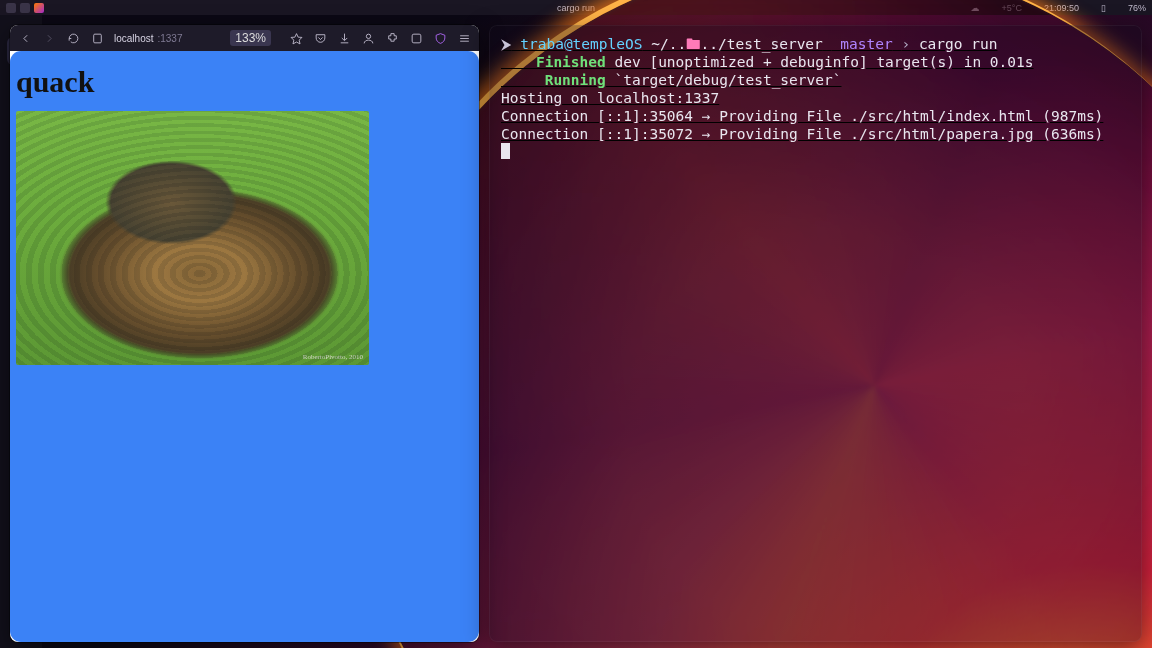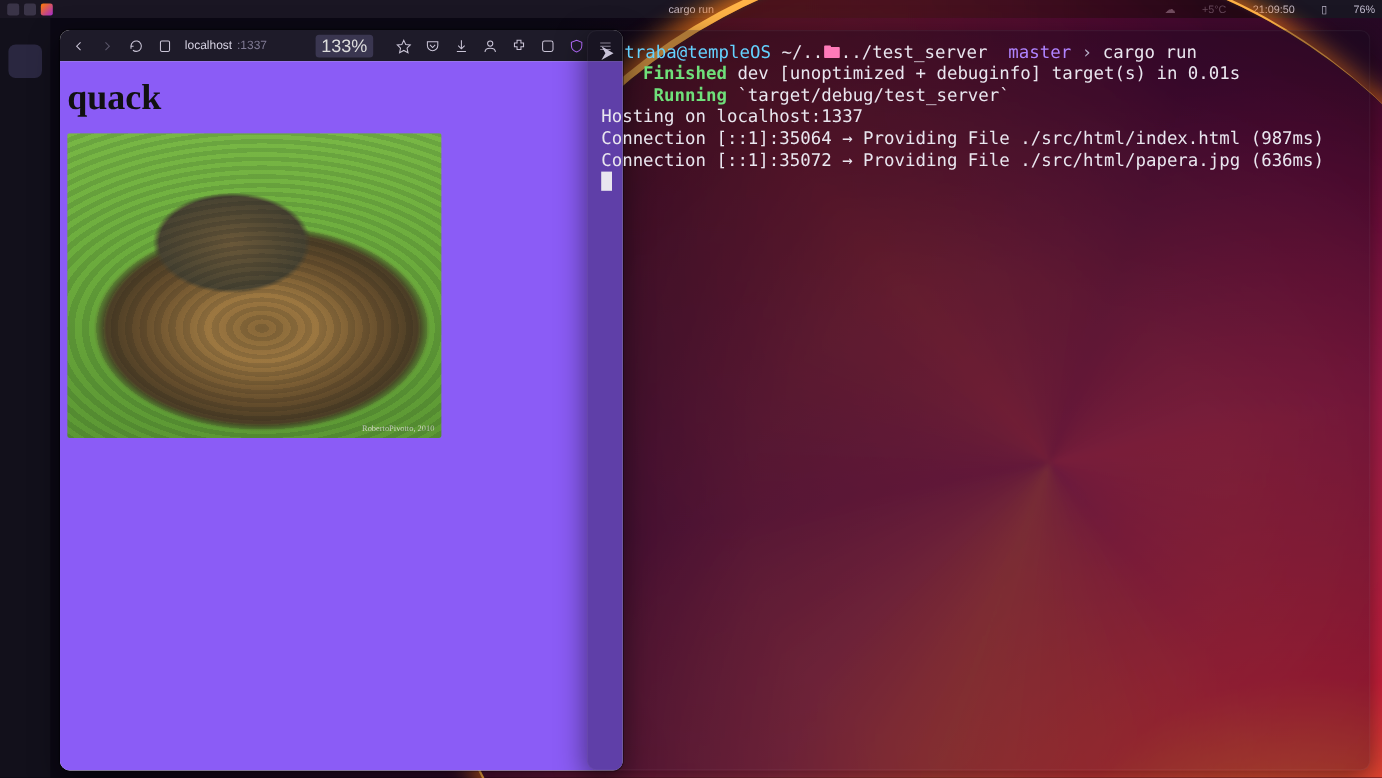--- a/index.html
+++ b/index.html
@@ -57,47 +57,47 @@
   .dock .dock-tile {
     margin:22px auto 0; width:28px; height:28px; border-radius:6px;
     background:#2a2740;
   }
 
   
   .browser {
     position:absolute; left:10px; top:25px; width:469px; height:617px;
     background:#ffffff; border-radius:8px; overflow:hidden;
     box-shadow:0 0 0 1px rgba(0,0,0,.4), 0 8px 24px rgba(0,0,0,.5);
-    margin-left:40px;
   }
   .browser-bar {
     height:26px; background:#1e1b29;
     display:flex; align-items:center; gap:10px; padding:0 8px;
     color:#c9c4d6; font-size:10px;
   }
   .bicon { width:14px; height:14px; display:flex; align-items:center; justify-content:center; color:#c9c4d6; cursor:pointer; }
   .bicon svg { width:13px; height:13px; stroke:#c9c4d6; stroke-width:1.6; fill:none; }
   .bicon.dim svg { stroke:#5a5669; }
   .addr { display:flex; align-items:center; gap:4px; font-size:10px; color:#d6d2e2; }
   .addr .port { color:#7f7a93; }
   .zoom-badge {
-    margin-left:auto; background:#3a3650; color:#ddd; font-size:15px;
+    margin-left:auto; background:#3a3650; color:#ddd; font-size:12px;
     padding:1px 5px; border-radius:3px; cursor:pointer;
   }
   .right-icons { display:flex; gap:10px; margin-left:8px; }
   .shield svg { stroke:#b66cff; }
 
   .page {
-    padding:14px 6px 6px 6px; height:calc(100% - 26px); background:#8b5cf6;
+    padding:14px 6px 6px 6px; height:calc(100% - 26px); background:#3b82f6;
     font-family: Georgia, 'Times New Roman', serif;
     color:#111;
+    border-radius:11px;
   }
   .page h1 { font-size:30px; font-weight:800; margin-bottom:12px; }
   .duck-img {
-    width:312px; height:254px; border-radius:2px;
+    width:353px; height:254px; border-radius:2px;
     background:
       radial-gradient(ellipse 110px 70px at 44% 36%, #6c5b3d 0%, #4a4635 55%, transparent 60%),
       radial-gradient(ellipse 180px 110px at 52% 64%, #8a6b3c 0%, #a07c45 25%, #6a5230 55%, #4c3f28 72%, transparent 78%),
       radial-gradient(ellipse 30px 18px at 37% 40%, #2e2a22 0%, transparent 70%),
       linear-gradient(180deg, #7bbf4a 0%, #6fb341 40%, #5e9e38 100%);
     background-blend-mode:normal;
     position:relative; overflow:hidden;
   }
   .duck-img::after{
     content:""; position:absolute; inset:0;
@@ -113,20 +113,21 @@
   .tiny { font-size:7px; margin-top:8px; font-family:Georgia,serif; }
 
   
   .term {
     position:absolute; left:489px; top:25px; right:10px; height:617px;
     border-radius:8px;
     background:rgba(14,8,22,.35);
     box-shadow:inset 0 0 0 1px rgba(255,255,255,.05), 0 8px 24px rgba(0,0,0,.5);
     overflow:hidden;
     backdrop-filter:blur(0.5px);
+    text-decoration:underline;
   }
   .term pre {
     font-family:'DejaVu Sans Mono','Menlo',monospace;
     font-size:14.5px; line-height:18px;
     color:#e9e6ef;
     padding:10px 12px;
     white-space:pre;
   }
   .c-prompt{color:#c8c3d8;}
   .c-user{color:#64d2ff;}

